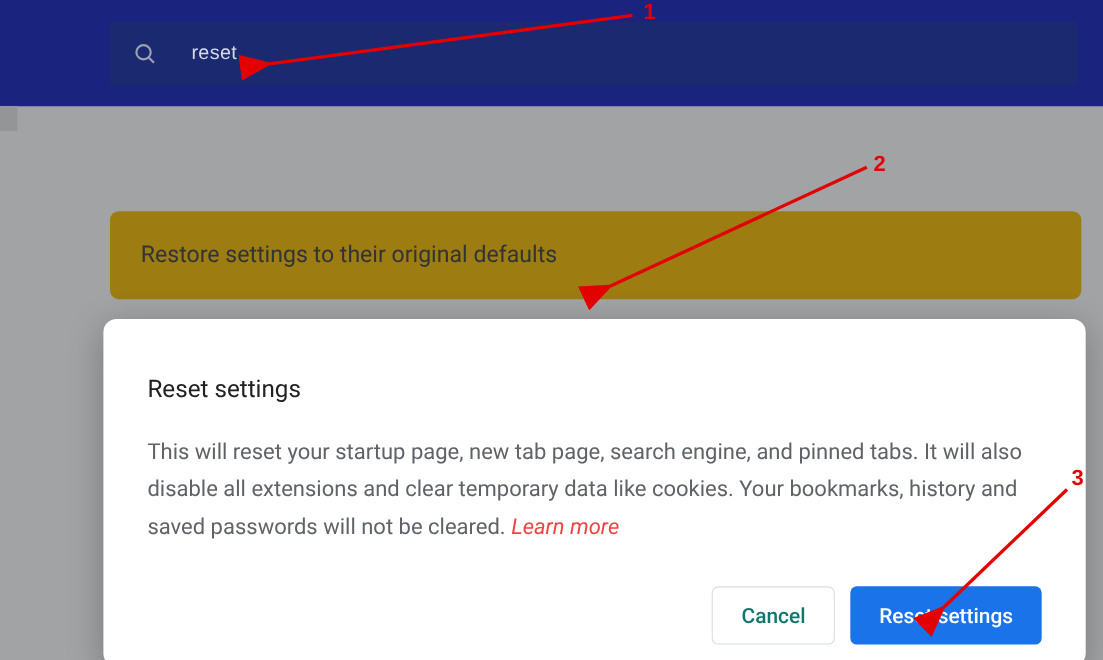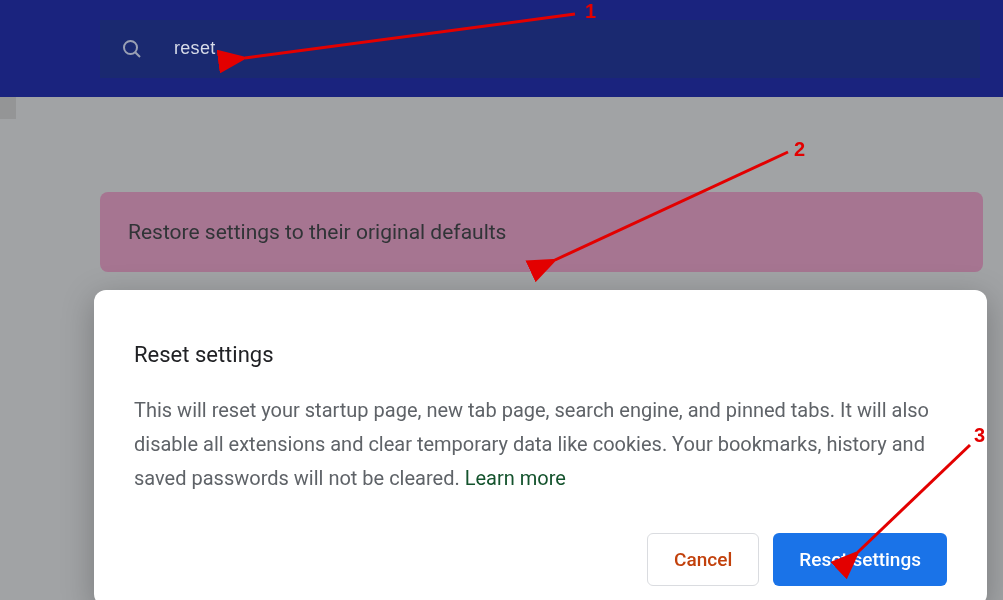--- a/index.html
+++ b/index.html
@@ -63,21 +63,21 @@
       font-size: 22px;
       color: #3c4043;
       font-weight: 400;
     }
     .section-title .hl {
       background: #f6e36a;
       color: #202124;
     }
     .card {
       margin-top: 42px;
-      background: #f9a8d4;
+      background: #eab308;
       border-radius: 8px;
       padding: 24px 28px;
       height: 80px;
       display: flex;
       align-items: center;
       color: #3c4043;
       font-size: 21px;
     }
     .dim-overlay {
       position: absolute;
@@ -102,42 +102,43 @@
       color: #202124;
       font-weight: 400;
       margin-bottom: 26px;
     }
     .dialog-body {
       font-size: 20px;
       line-height: 1.7;
       color: #5f6368;
     }
     .dialog-body a {
-      color: #14532d;
+      color: #ef4444;
       text-decoration: none;
+      font-style: italic;
     }
     .dialog-actions {
       display: flex;
       justify-content: flex-end;
       gap: 14px;
       margin-top: 38px;
     }
     .btn {
       border-radius: 6px;
       font-size: 19px;
       font-weight: 500;
       padding: 14px 26px;
       cursor: pointer;
       border: none;
       font-family: inherit;
     }
     .btn-cancel {
       background: #fff;
       border: 1px solid #dadce0;
-      color: #c2410c;
+      color: #0f766e;
     }
     .btn-primary {
       background: #1a73e8;
       color: #fff;
     }
     .annotation {
       position: absolute;
       pointer-events: none;
     }
     .annotation svg { overflow: visible; }

